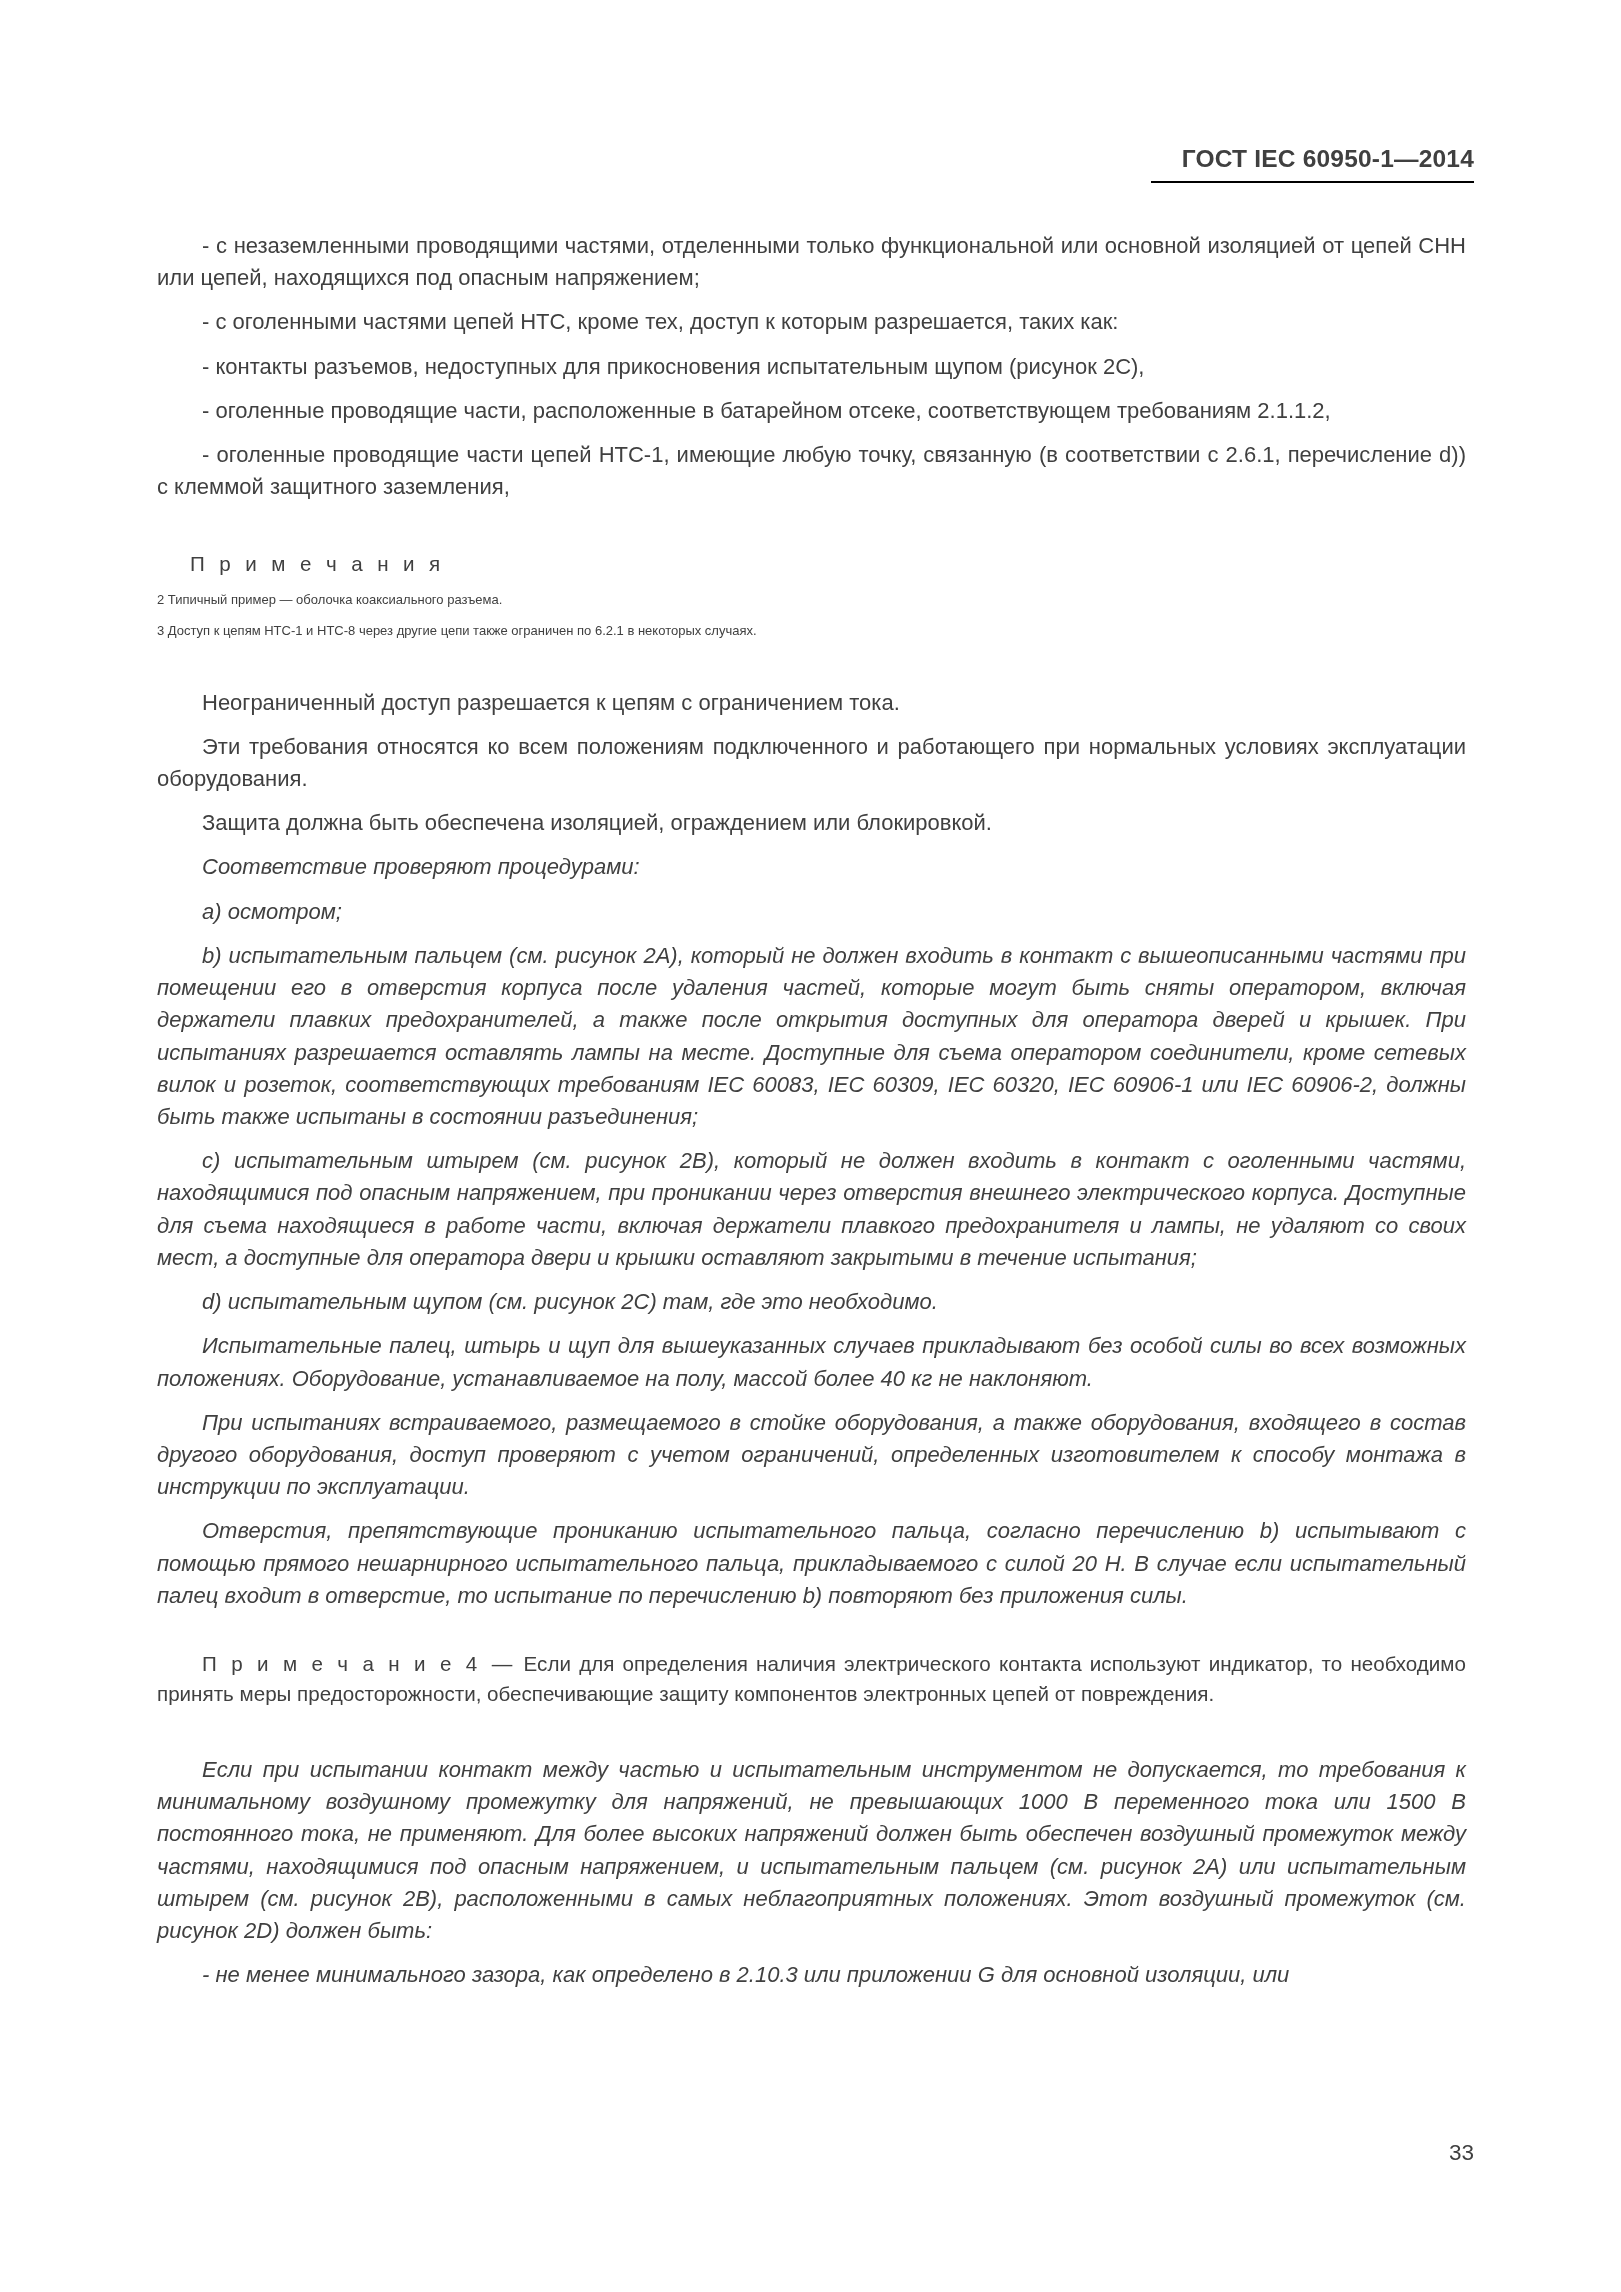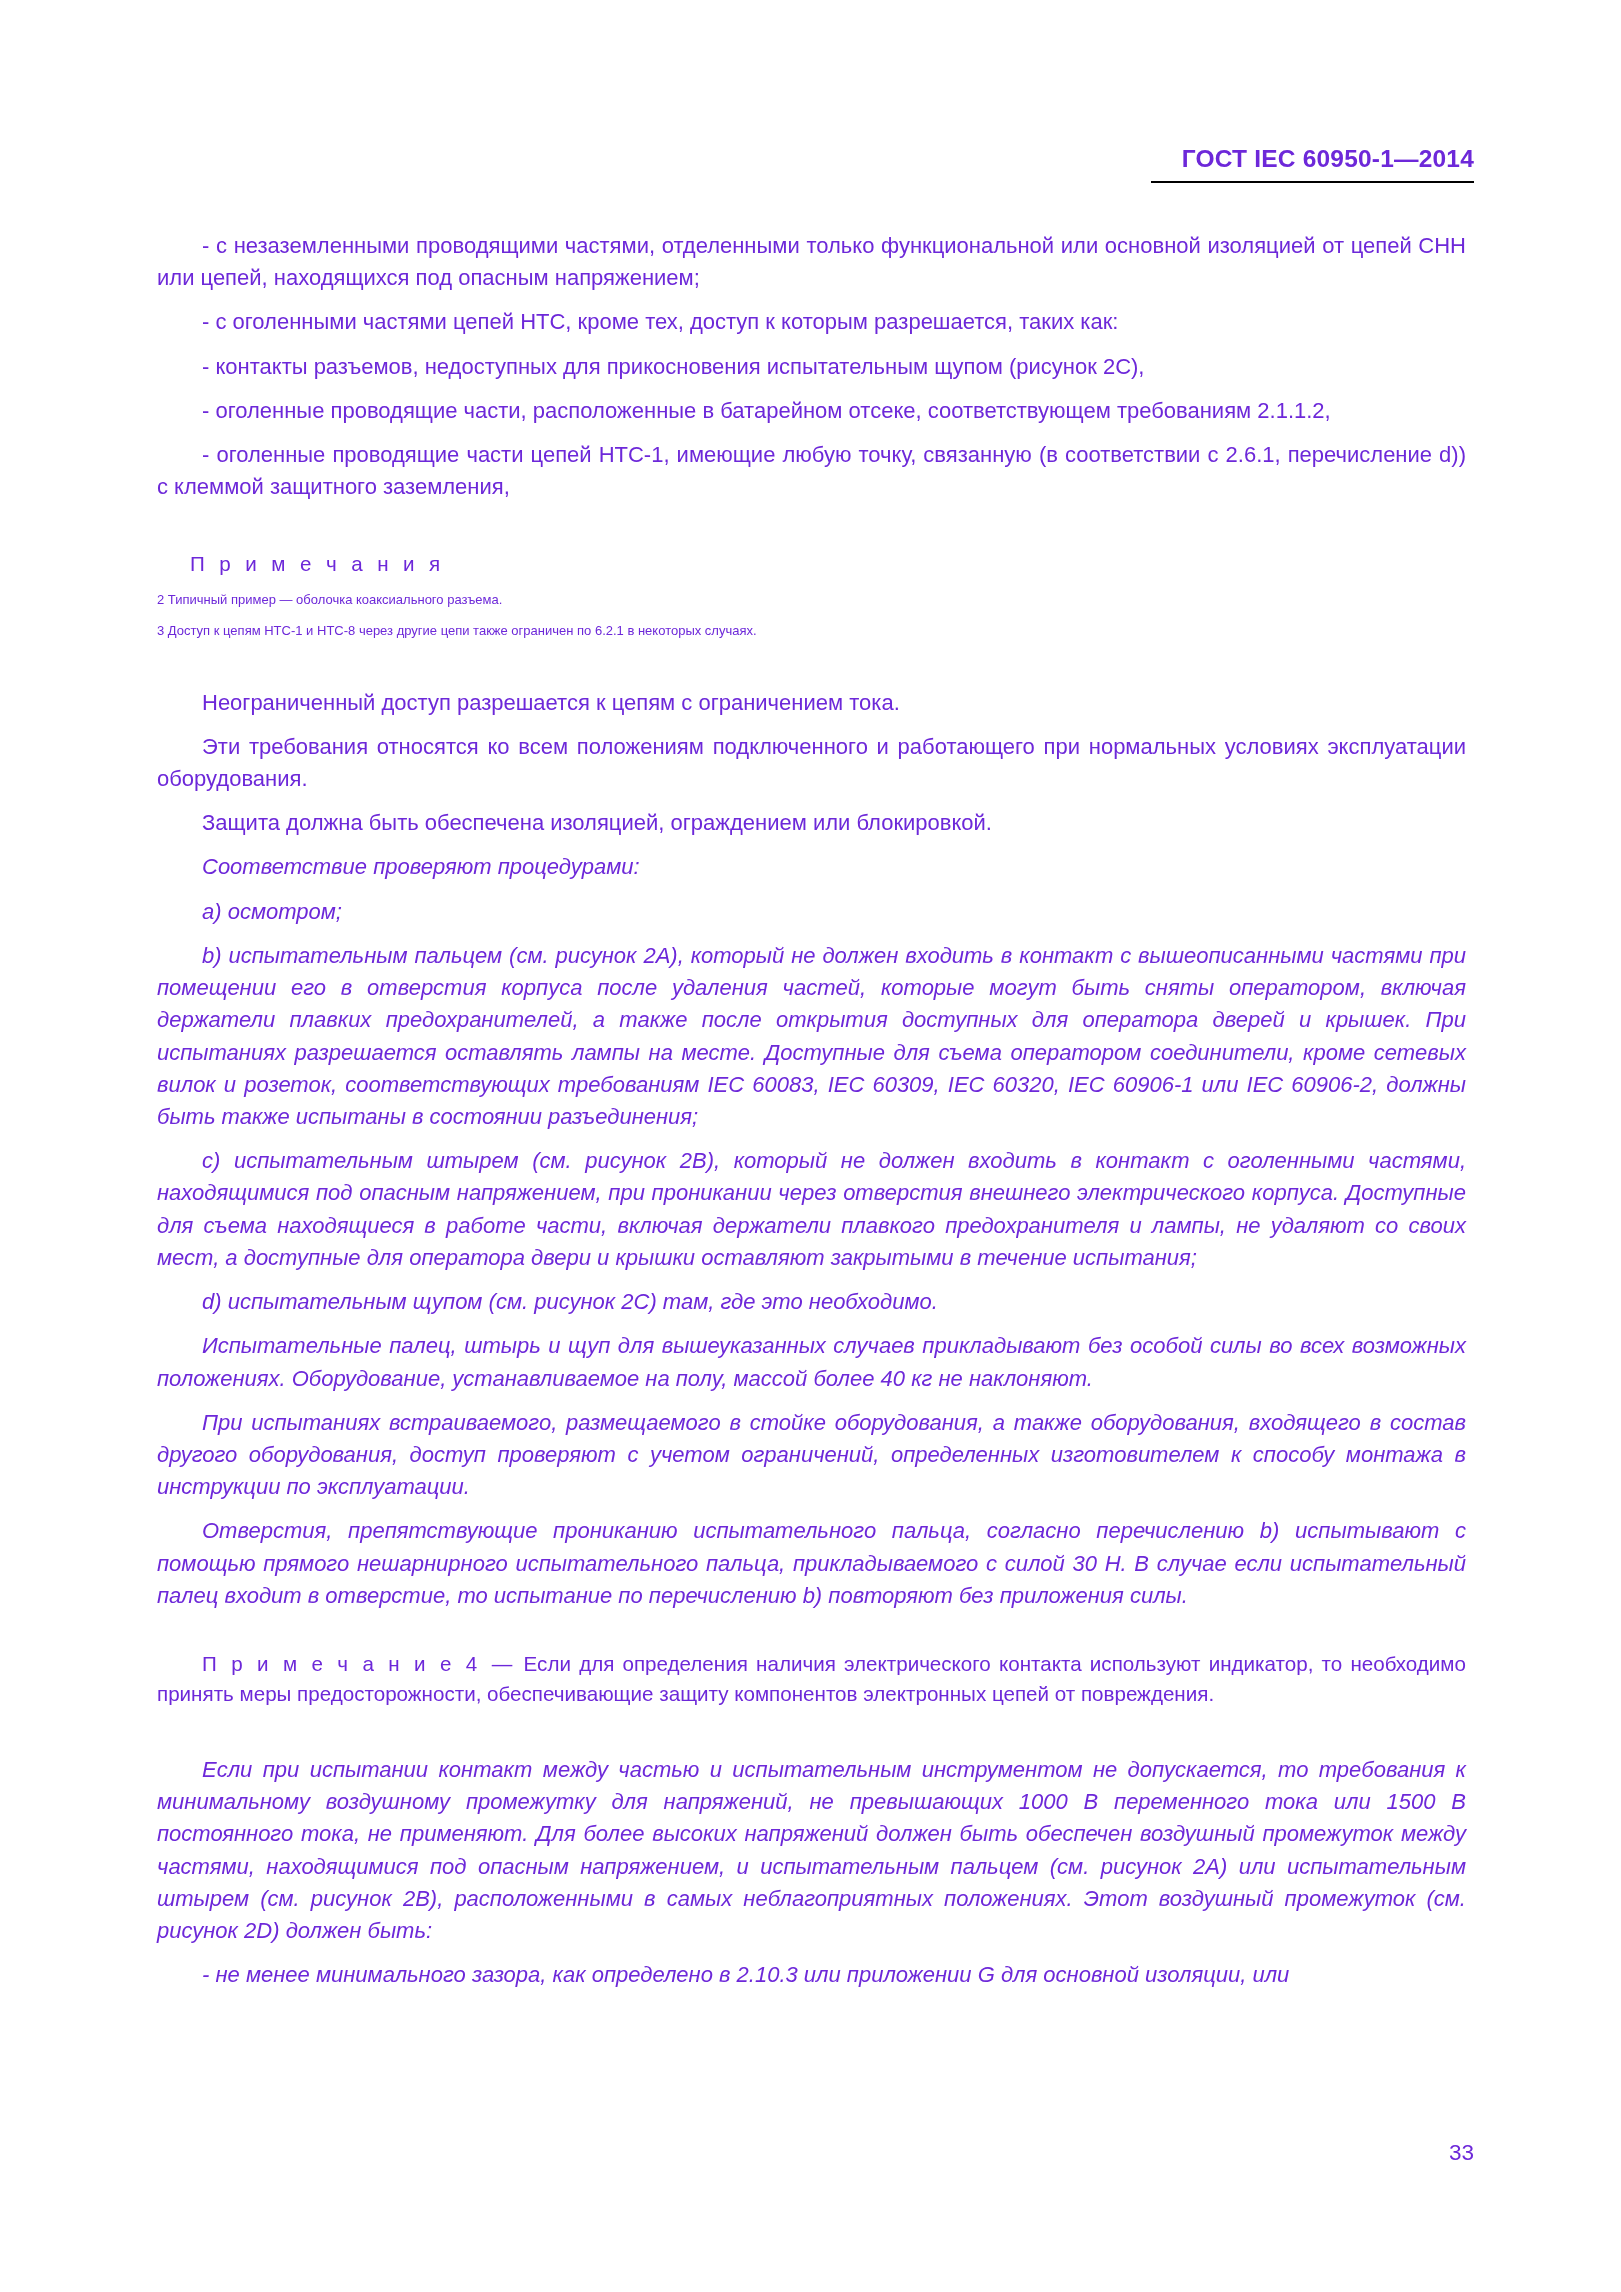--- a/index.html
+++ b/index.html
@@ -7,21 +7,21 @@
     padding: 0;
     background: #ffffff;
   }
   .page {
     position: relative;
     width: 1621px;
     height: 2293px;
     margin: 0 auto;
     background: #ffffff;
     font-family: "Liberation Sans", sans-serif;
-    color: #6d28d9;
+    color: #404040;
     box-sizing: border-box;
     overflow: hidden;
   }
   .header {
     position: absolute;
     top: 145px;
     right: 147px;
     font-size: 24.5px;
     font-weight: bold;
     letter-spacing: 0.2px;
@@ -116,21 +116,21 @@
 
     <p class="ind ital">Соответствие проверяют процедурами:</p>
 
     <p class="ind ital">a) осмотром;</p>
     <p class="ind ital">b) испытательным пальцем (см. рисунок 2А), который не должен входить в контакт с вышеописанными частями при помещении его в отверстия корпуса после удаления частей, которые могут быть сняты оператором, включая держатели плавких предохранителей, а также после открытия доступных для оператора дверей и крышек. При испытаниях разрешается оставлять лампы на месте. Доступные для съема оператором соединители, кроме сетевых вилок и розеток, соответствующих требованиям IEC 60083, IEC 60309, IEC 60320, IEC 60906-1 или IEC 60906-2, должны быть также испытаны в состоянии разъединения;</p>
     <p class="ind ital">c) испытательным штырем (см. рисунок 2В), который не должен входить в контакт с оголенными частями, находящимися под опасным напряжением, при проникании через отверстия внешнего электрического корпуса. Доступные для съема находящиеся в работе части, включая держатели плавкого предохранителя и лампы, не удаляют со своих мест, а доступные для оператора двери и крышки оставляют закрытыми в течение испытания;</p>
     <p class="ind ital">d) испытательным щупом (см. рисунок 2С) там, где это необходимо.</p>
 
     <p class="ind ital">Испытательные палец, штырь и щуп для вышеуказанных случаев прикладывают без особой силы во всех возможных положениях. Оборудование, устанавливаемое на полу, массой более 40 кг не наклоняют.</p>
     <p class="ind ital">При испытаниях встраиваемого, размещаемого в стойке оборудования, а также оборудования, входящего в состав другого оборудования, доступ проверяют с учетом ограничений, определенных изготовителем к способу монтажа в инструкции по эксплуатации.</p>
-    <p class="ind ital">Отверстия, препятствующие прониканию испытательного пальца, согласно перечислению b) испытывают с помощью прямого нешарнирного испытательного пальца, прикладываемого с силой 30 Н. В случае если испытательный палец входит в отверстие, то испытание по перечислению b) повторяют без приложения силы.</p>
+    <p class="ind ital">Отверстия, препятствующие прониканию испытательного пальца, согласно перечислению b) испытывают с помощью прямого нешарнирного испытательного пальца, прикладываемого с силой 20 Н. В случае если испытательный палец входит в отверстие, то испытание по перечислению b) повторяют без приложения силы.</p>
 
     <div class="block-gap-sm"></div>
 
     <p class="note-para"><span class="note-label">П р и м е ч а н и е   4   —</span> <span>Если для определения наличия электрического контакта используют индикатор, то необходимо принять меры предосторожности, обеспечивающие защиту компонентов электронных цепей от повреждения.</span></p>
 
     <div class="block-gap"></div>
 
     <p class="ind ital">Если при испытании контакт между частью и испытательным инструментом не допускается, то требования к минимальному воздушному промежутку для напряжений, не превышающих 1000 В переменного тока или 1500 В постоянного тока, не применяют. Для более высоких напряжений должен быть обеспечен воздушный промежуток между частями, находящимися под опасным напряжением, и испытательным пальцем (см. рисунок 2А) или испытательным штырем (см. рисунок 2В), расположенными в самых неблагоприятных положениях. Этот воздушный промежуток (см. рисунок 2D) должен быть:</p>
     <p class="ind ital">- не менее минимального зазора, как определено в 2.10.3 или приложении G для основной изоляции, или</p>
 

